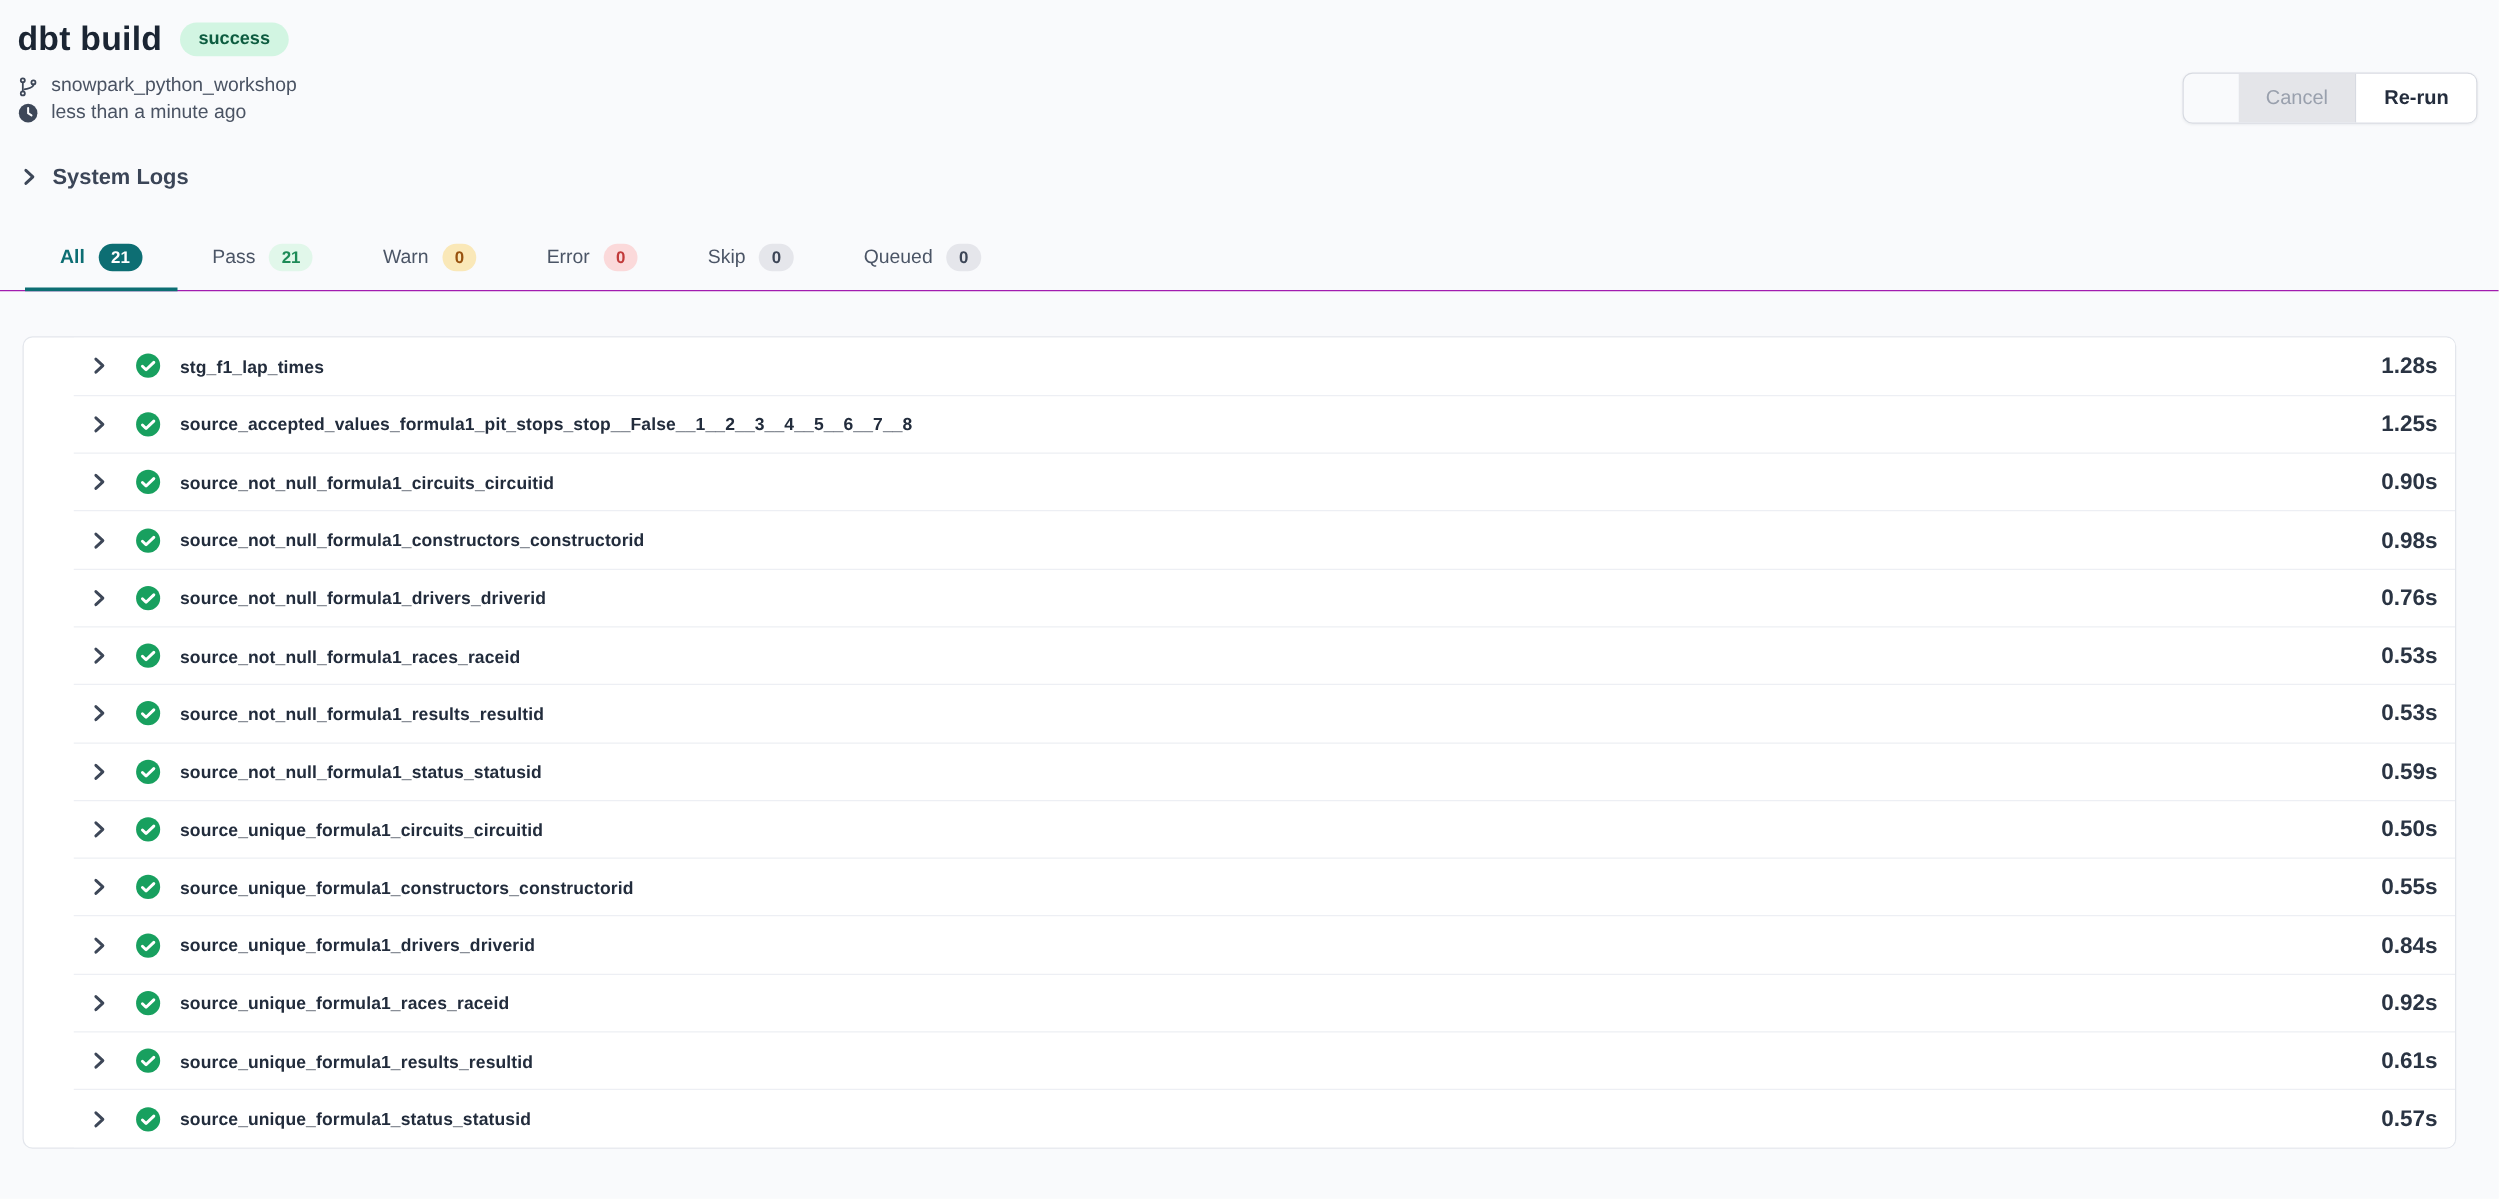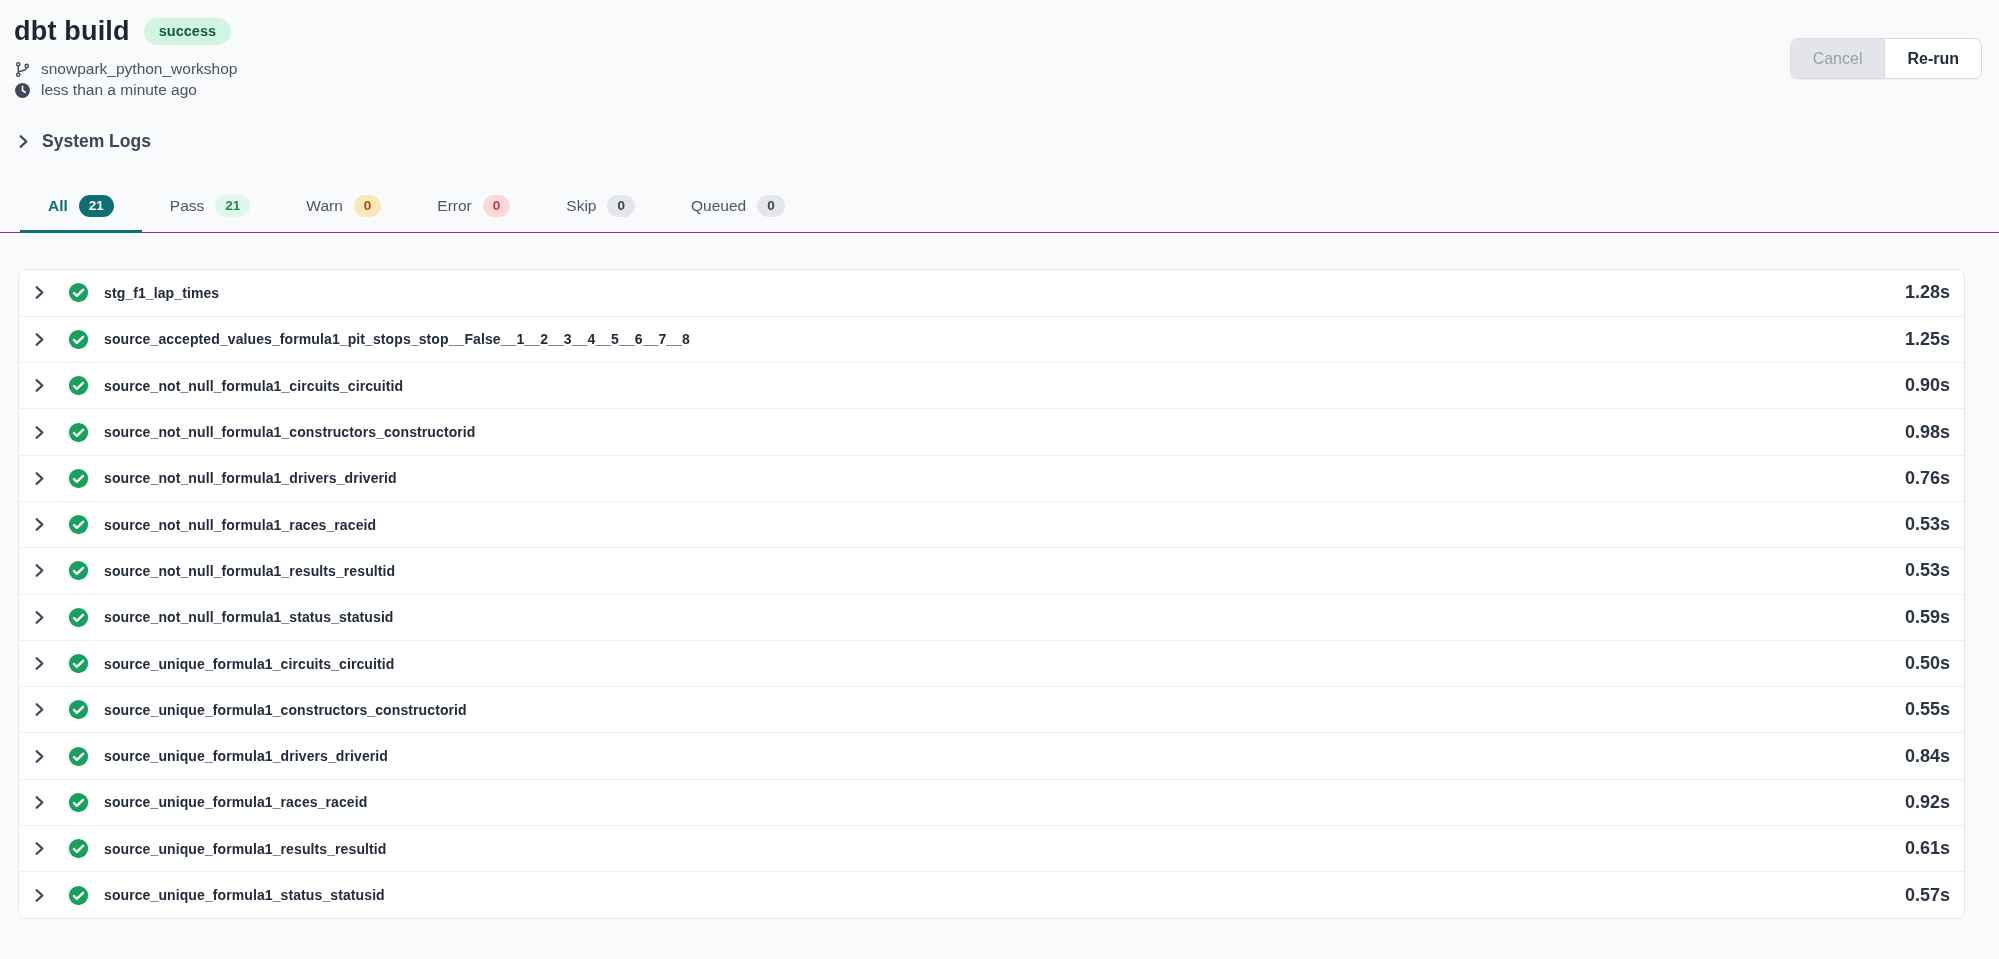--- a/index.html
+++ b/index.html
@@ -4,34 +4,34 @@
 <style>
   * { margin: 0; padding: 0; box-sizing: border-box; }
   html, body { width: 1999px; height: 959px; overflow: hidden; }
   body {
     font-family: "Liberation Sans", "DejaVu Sans", sans-serif;
     background: #f9fafc;
     color: #2a3342;
   }
 
   
-  .page-header { display: flex; justify-content: space-between; align-items: center; padding: 16px 17px 0 14px; }
+  .page-header { display: flex; justify-content: space-between; align-items: flex-end; padding: 16px 17px 0 14px; }
   .title-row { display: flex; align-items: center; gap: 14px; }
   .run-title { font-size: 27px; font-weight: 700; color: #1b2533; letter-spacing: .2px; }
   .status-pill {
     background: #d2f5e2; color: #0d5c40; font-size: 14.5px; font-weight: 600;
     padding: 6px 15px; border-radius: 17px; line-height: 1;
   }
   .meta { margin-top: 13px; display: flex; flex-direction: column; gap: 3px; }
   .meta-line { display: flex; align-items: center; gap: 10px; font-size: 15.5px; color: #4a5363; }
   .meta-line .icon { display: inline-flex; color: #3d4758; }
 
   .btn-group {
     display: flex; border: 1px solid #d7dae1; border-radius: 8px; overflow: hidden;
-    box-shadow: 0 1px 2px rgba(20,30,50,.06); margin-top: 2px;
+    box-shadow: 0 1px 2px rgba(20,30,50,.06); margin-top: 2px; padding-left: 44px;
   }
   .btn {
     font-family: inherit; font-size: 16px; padding: 10px 22px; border: none; cursor: pointer;
     line-height: 1.2;
   }
   .btn-cancel { background: #e4e5e9; color: #99a0ad; border-right: 1px solid #d7dae1; cursor: default; }
   .btn-rerun { background: #ffffff; color: #242d3d; font-weight: 600; }
 
   
   .system-logs { display: flex; align-items: center; gap: 11px; margin: 32px 0 0 16px; cursor: pointer; }
@@ -51,21 +51,21 @@
   .tab.active { color: #0d6e73; font-weight: 700; border-bottom-color: #0d6e73; }
   .tab-all .count    { background: #0d6e73; color: #ffffff; }
   .tab-pass .count   { background: #e1f7ea; color: #1d8a57; }
   .tab-warn .count   { background: #fae8b8; color: #98520f; }
   .tab-error .count  { background: #fbd9da; color: #c23a3a; }
   .tab-skip .count, .tab-queued .count { background: #e5e6eb; color: #3d4657; }
 
   
   .results-card {
     margin: 36px 34px 0 18px; background: #ffffff;
-    border: 1px solid #e3e6ec; border-radius: 8px; overflow: hidden;
+    border: 1px solid #e3e6ec; border-radius: 8px; overflow: hidden; padding-left: 40px;
   }
   .result-row {
     display: flex; align-items: center; height: 46.3px; padding: 0 14px 0 10px; cursor: pointer;
     background: #fff;
   }
   .result-row + .result-row { border-top: 1px solid #edeff4; }
   .row-chev { display: inline-flex; color: #3d4758; width: 20px; justify-content: center; margin-right: 19px; cursor: pointer; }
   .row-status { display: inline-flex; margin-right: 15px; }
   .row-name { font-size: 14px; font-weight: 700; color: #222c3c; letter-spacing: .1px; }
   .row-spacer { flex: 1; }

